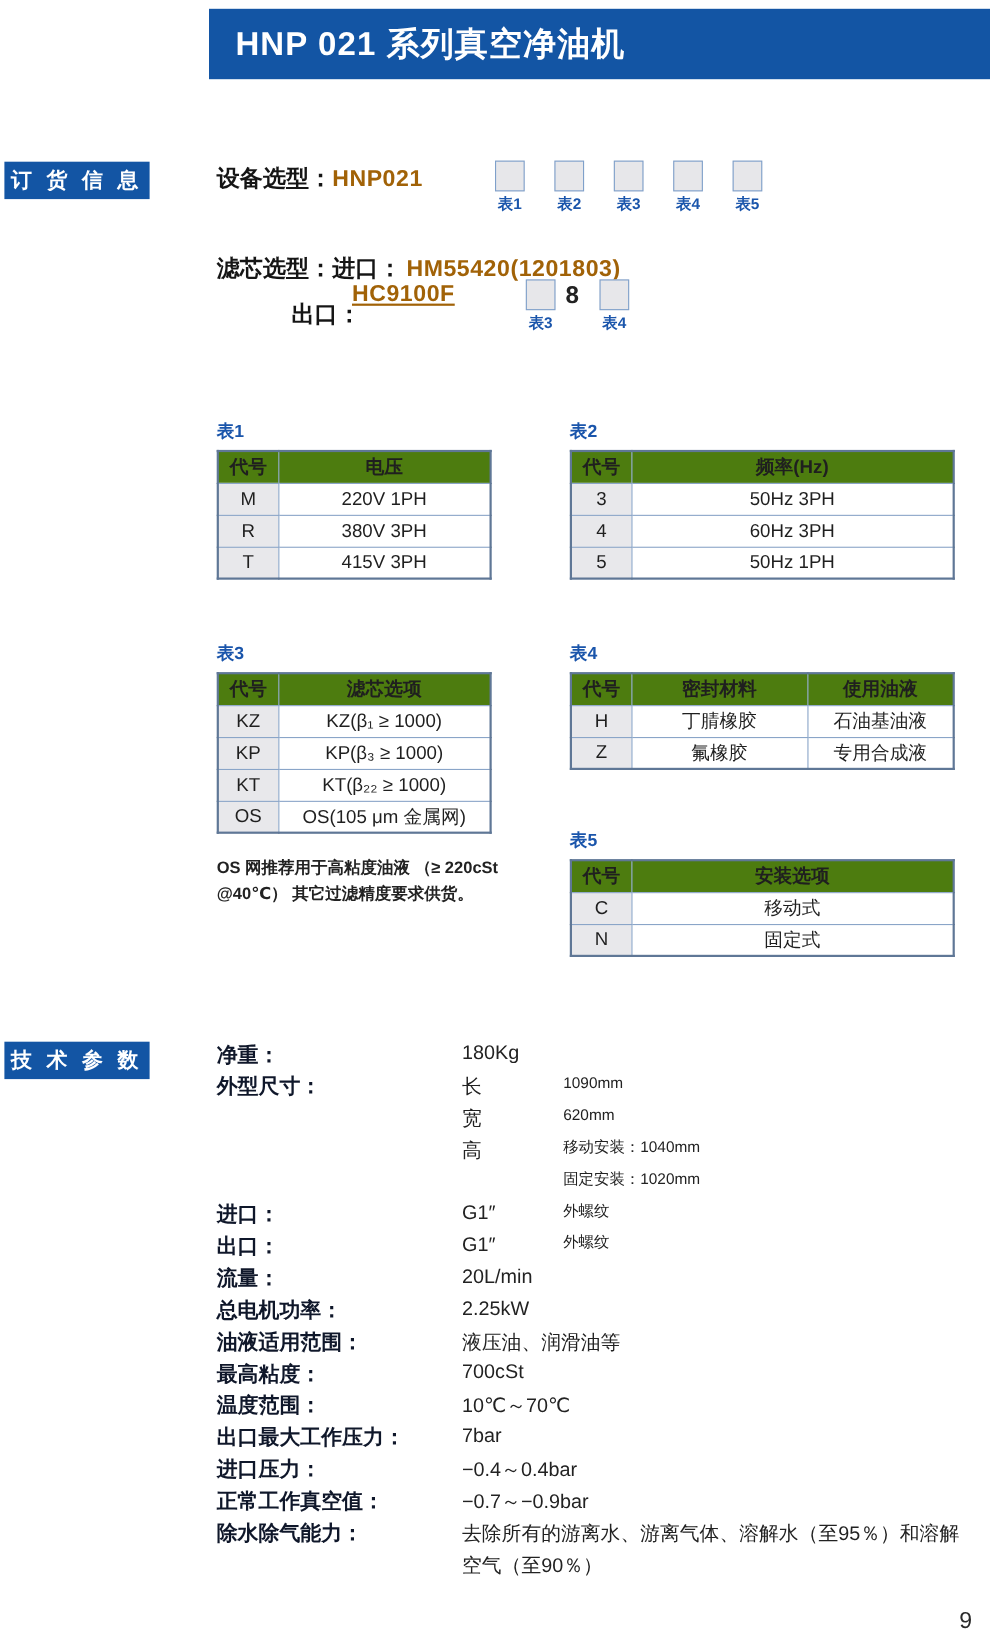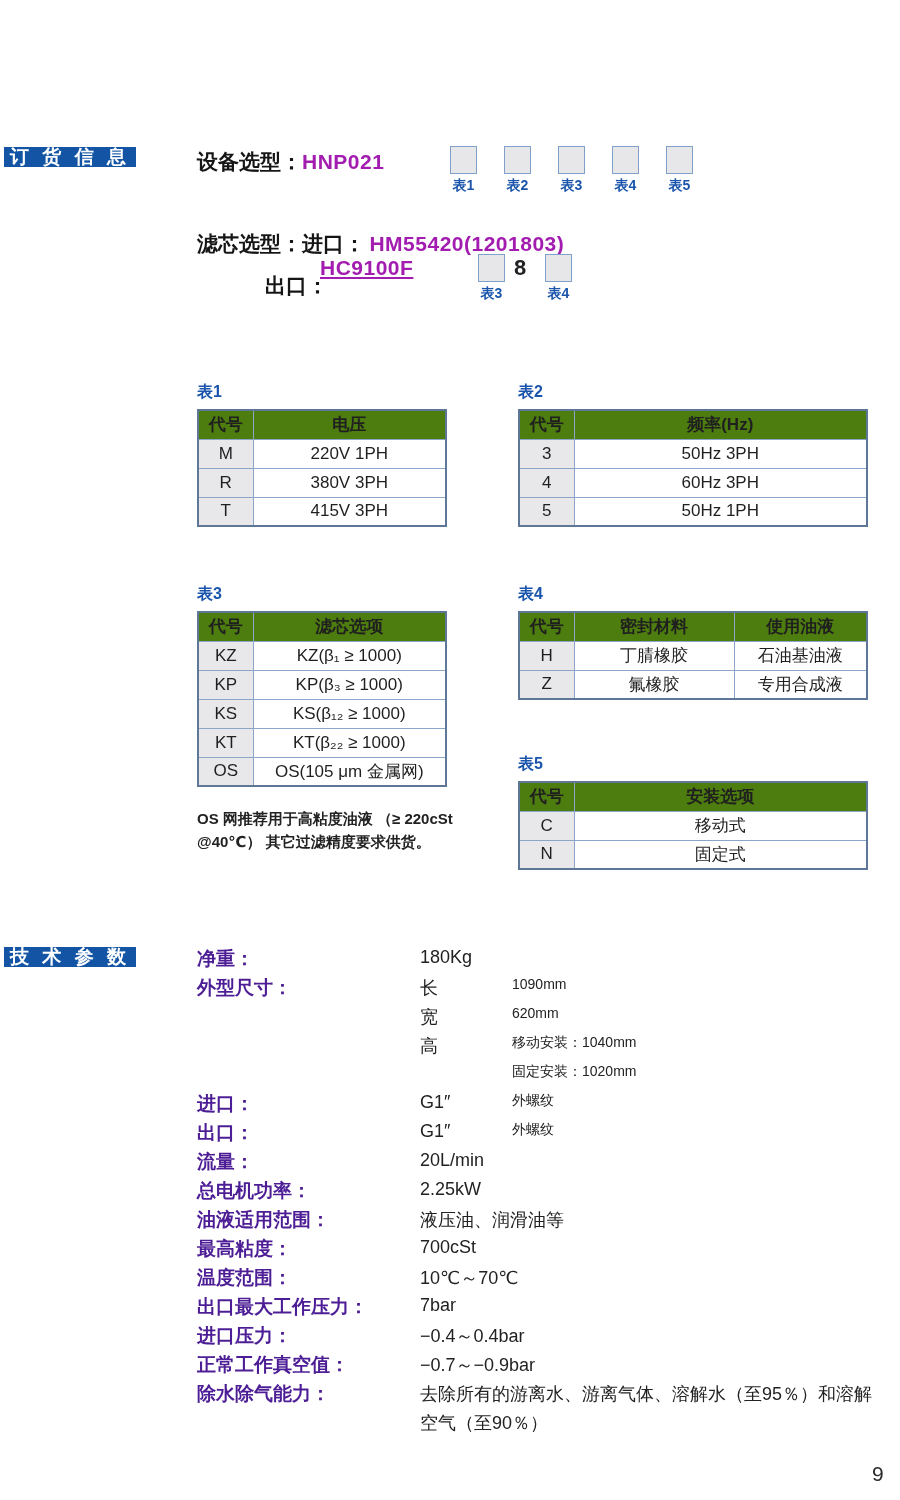--- a/index.html
+++ b/index.html
@@ -10,29 +10,29 @@
   
   .title-bar{
     position:absolute;left:190px;top:8px;width:710px;height:64px;
     background:#1355a4;display:flex;align-items:center;
   }
   .title-bar h1{
     margin:0 0 0 24px;font-size:30px;font-weight:700;color:#ffffff;letter-spacing:1px;
   }
   
   .section-tag{
-    position:absolute;left:4px;width:132px;height:20px;background:#1355a4;
+    position:absolute;left:4px;width:132px;height:34px;background:#1355a4;
     color:#fff;font-size:19px;font-weight:700;letter-spacing:4px;
     display:flex;align-items:center;justify-content:center;
   }
   .tag-ordering{top:147px;}
   .tag-tech{top:947px;}
   
   .ord-label{font-size:21px;font-weight:700;color:#151515;margin-top:16px;}
-  .ord-value{font-size:21px;font-weight:700;color:#a21caf;letter-spacing:.5px;}
+  .ord-value{font-size:21px;font-weight:700;color:#a16207;letter-spacing:.5px;}
   .line-device{position:absolute;left:197px;top:148px;}
   .line-filter{position:absolute;left:197px;top:230px;}
   .line-air{position:absolute;left:265px;top:313px;}
   .opt-row{position:absolute;left:450px;top:146px;display:flex;gap:27px;}
   .opt-col{display:flex;flex-direction:column;align-items:center;width:27px;}
   .opt-box{
     width:27px;height:28px;background:#e7e7ea;border:1px solid #7fa0ca;box-sizing:border-box;
   }
   .opt-tag{
     margin-top:3px;font-size:14px;font-weight:700;color:#1a55ab;white-space:nowrap;
@@ -58,31 +58,34 @@
   .c-code{width:55px;}
   .tbl-note{
     margin-top:20px;width:258px;font-size:15px;line-height:23px;color:#222;font-weight:700;
   }
   .t1{left:197px;top:382px;} .t2{left:518px;top:382px;}
   .t3{left:197px;top:584px;} .t4{left:518px;top:584px;}
   .t5{left:518px;top:754px;}
   
   .tech-rows{position:absolute;left:197px;top:944px;width:690px;}
   .tech-row{position:relative;height:29px;}
-  .t-label{position:absolute;left:0;top:2px;font-size:19px;font-weight:700;color:#4c1d95;white-space:nowrap;}
+  .t-label{position:absolute;left:0;top:2px;font-size:19px;font-weight:700;color:#0f172a;white-space:nowrap;}
   .t-v1{position:absolute;left:223px;top:3px;font-size:18px;color:#222;white-space:nowrap;}
   .t-v2{position:absolute;left:315px;top:3px;font-size:14px;color:#222;white-space:nowrap;}
   
   .page-num{position:absolute;left:872px;top:1462px;font-size:21px;color:#2a2a2a;}
 </style>
 </head>
 <body>
 
 <div class="page">
 
+  <div class="title-bar">
+    <h1>HNP 021 系列真空净油机</h1>
+  </div>
 
   <div class="section-tag tag-ordering">订 货 信 息</div>
 
   <div class="line-device">
     <span class="ord-label">设备选型：</span><span class="ord-value">HNP021</span>
   </div>
 
   <div class="opt-row">
     <div class="opt-col">
       <div class="opt-box"></div>
@@ -196,24 +199,20 @@
           </tr>
       <tr>
             <td class="code">KZ</td>
             <td>KZ(β₁ ≥ 1000)</td>
           </tr>
       <tr>
             <td class="code">KP</td>
             <td>KP(β₃ ≥ 1000)</td>
           </tr>
       <tr>
-            <td class="code">KS</td>
-            <td>KS(β₁₂ ≥ 1000)</td>
-          </tr>
-      <tr>
             <td class="code">KT</td>
             <td>KT(β₂₂ ≥ 1000)</td>
           </tr>
       <tr>
             <td class="code">OS</td>
             <td>OS(105 μm 金属网)</td>
           </tr>
     </tbody>
       </table>
     <div class="tbl-note">OS 网推荐用于高粘度油液 （≥ 220cSt @40℃） 其它过滤精度要求供货。</div>

